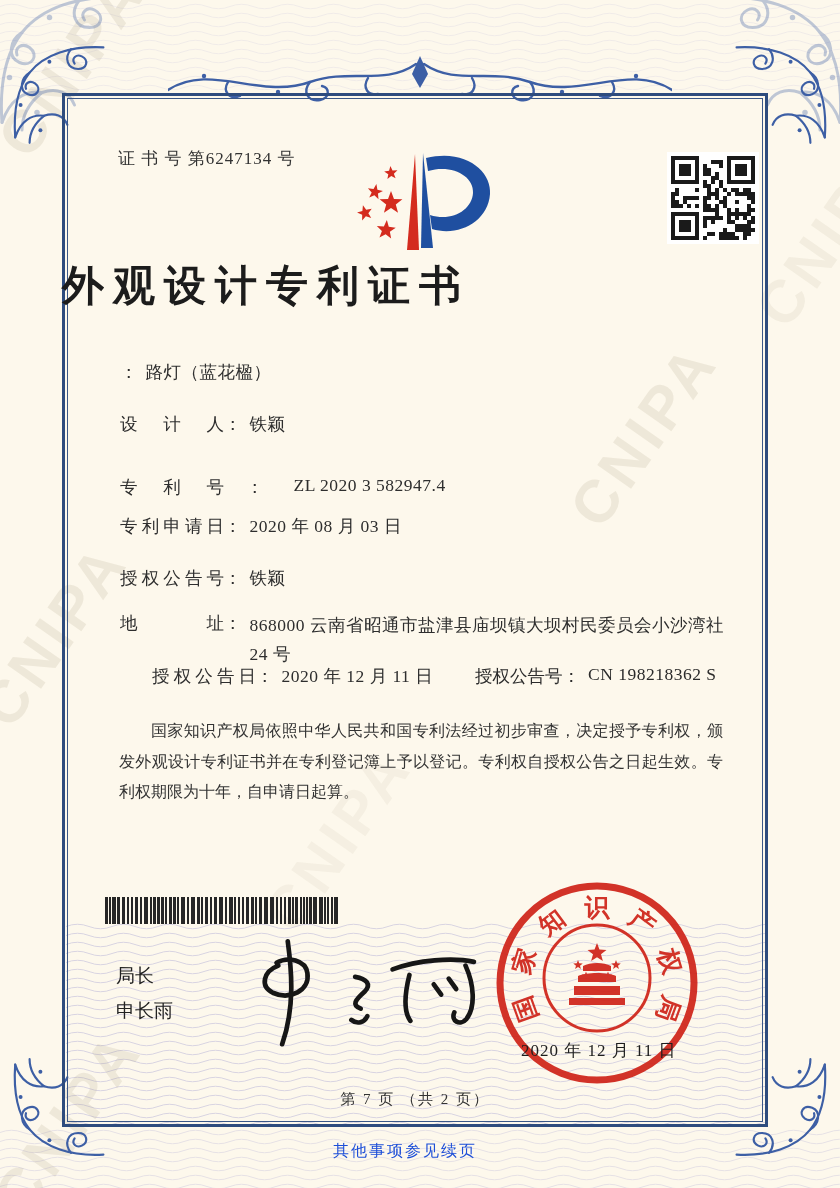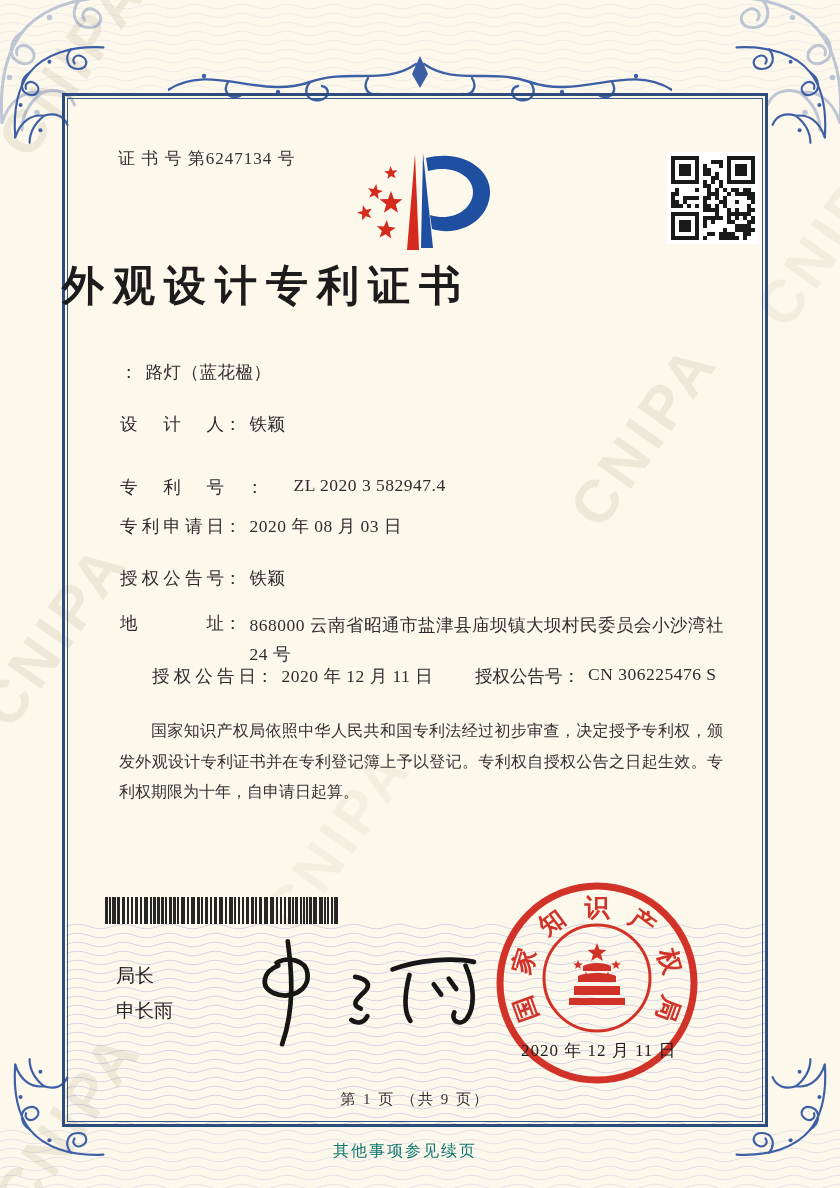--- a/index.html
+++ b/index.html
@@ -40,21 +40,21 @@
         font-family:"Liberation Sans","DejaVu Sans",sans-serif;color:#222;}
   .director-name{position:absolute;left:116px;top:998px;font-size:19px;
         font-family:"Liberation Sans","DejaVu Sans",sans-serif;color:#222;}
   
   .seal-date{position:absolute;left:521px;top:1039px;font-size:17px;letter-spacing:1px;
         color:#1d1d1d;z-index:7;}
   
   .footer-page{position:absolute;left:62px;top:1090px;width:706px;text-align:center;
         font-size:15px;letter-spacing:2px;color:#333;}
   .continuation{position:absolute;left:333px;top:1141px;font-size:16px;
-        letter-spacing:2px;color:#0f766e;}
+        letter-spacing:2px;color:#1d4ed8;}
   .z1{z-index:1}.z2{z-index:2}.z3{z-index:3}.z4{z-index:4}.z5{z-index:5}.z6{z-index:6}
 </style>
 </head>
 <body>
 
 <svg class="waves z1" style="left:0;top:2px;" width="840" height="88" opacity="0.28">
   <defs>
     <pattern id="wv" width="46" height="9" patternUnits="userSpaceOnUse">
       <path d="M0,4.5 Q11.5,0 23,4.5 T46,4.5" fill="none" stroke="#cfcadf" stroke-width="1"></path>
     </pattern>
@@ -315,21 +315,21 @@
 
 <div class="abs z4" style="left:0;top:664px;width:754px;height:30px;margin-left:32px;">
   <div class="frow" style="top:0;">
     <span class="flabel">授权公告日</span>
       <span class="fcolon">：</span>
       <span class="fvalue">2020 年 12 月 11 日</span>
   </div>
   <div class="grant-right">
     <span>授权公告号</span>
       <span class="fcolon">：</span>
-      <span class="fvalue">CN 306225476 S</span>
+      <span class="fvalue">CN 198218362 S</span>
   </div>
 </div>
 
 <div class="paras z4">
   <p>国家知识产权局依照中华人民共和国专利法经过初步审查，决定授予专利权，颁发外观设计专利证书并在专利登记簿上予以登记。专利权自授权公告之日起生效。专利权期限为十年，自申请日起算。</p>
 </div>
 
 <div class="barcode z4" id="barcode">
     <div class="bar" style="left: 0px; width: 3px;"></div>
     <div class="bar" style="left: 4px; width: 2px;"></div>
@@ -425,14 +425,14 @@
         <path d="M126.00,93.50L127.11,96.47L130.28,96.61L127.80,98.58L128.65,101.64L126.00,99.89L123.35,101.64L124.20,98.58L121.72,96.61L124.89,96.47Z"></path>
       </g>
     <path d="M101,88 C108,84 122,84 129,88 L129,93 L101,93 Z"></path>
     <path d="M96,98 C104,94 126,94 134,98 L134,104 L96,104 Z"></path>
     <rect x="92" y="108" width="46" height="9"></rect>
     <rect x="87" y="120" width="56" height="7"></rect>
   </g>
 </svg>
 <div class="seal-date">2020 年 12 月 11 日</div>
 
-<div class="footer-page z4">第 1 页 （共 9 页）</div>
+<div class="footer-page z4">第 7 页 （共 2 页）</div>
 <div class="continuation z4">其他事项参见续页</div>
 
 </body></html>

